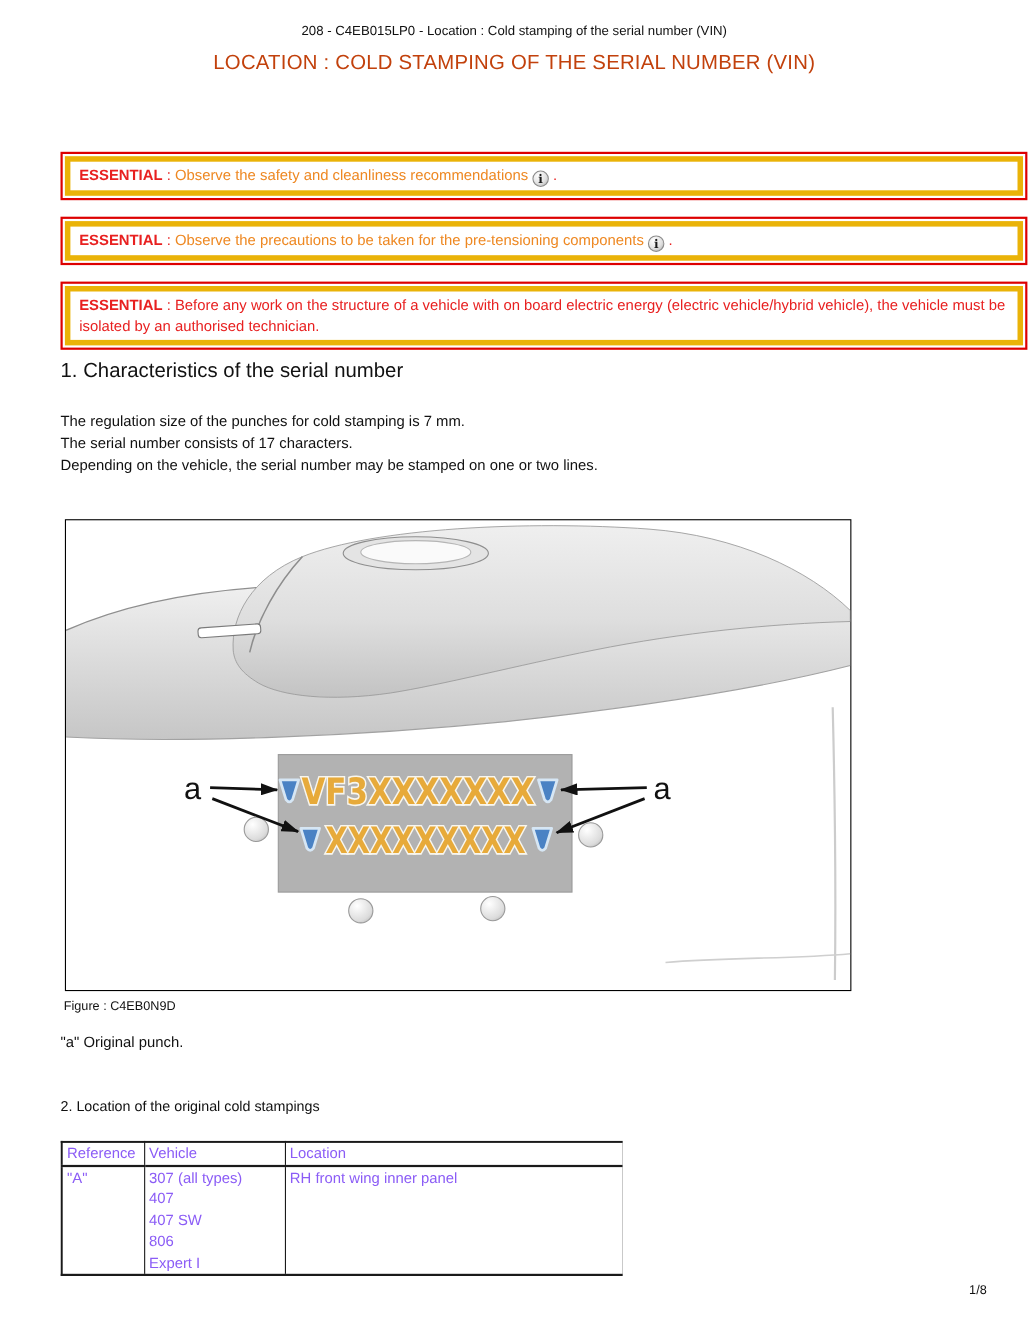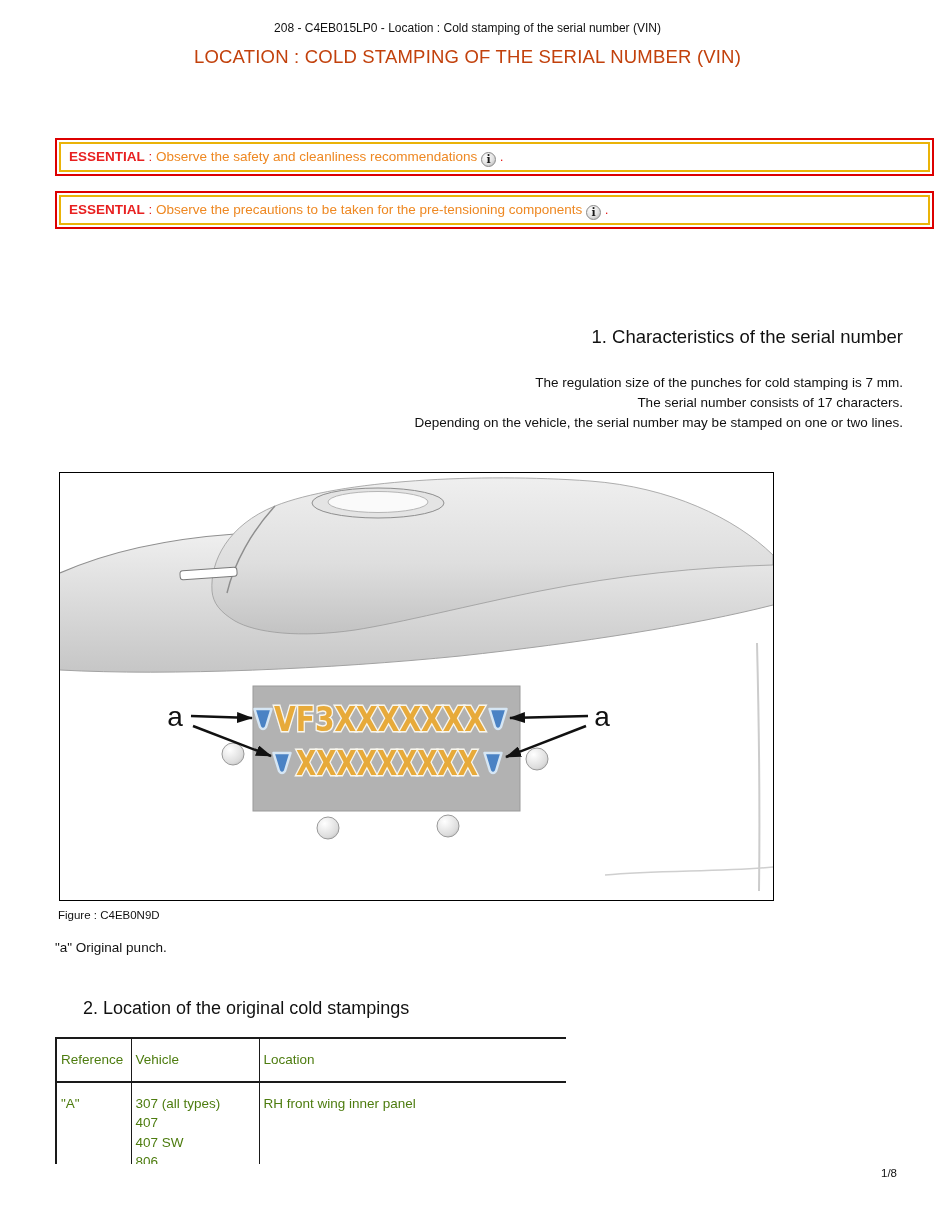--- a/index.html
+++ b/index.html
@@ -15,49 +15,49 @@
   }
   .doc-title {
     position:absolute; top:46px; left:0; right:0;
     text-align:center; font-size:18.5px; letter-spacing:0.2px; color:#c2410c;
   }
   .warnings { position:absolute; top:138px; left:55px; width:879px; }
   .warning-box {
     border:2px solid #dd0000; padding:2px; margin-bottom:15px; background:#fff;
   }
   .warning-inner {
-    border:2px solid #eab308; padding:3px 8px; font-size:13.5px; line-height:19px;
+    border:5px solid #eab308; padding:3px 8px; font-size:13.5px; line-height:19px;
   }
   .essential-label { color:#e82020; font-weight:bold; }
   .sep { color:#e82020; }
   .warning-link { color:#ee8822; cursor:pointer; }
   .warning-plain { color:#e82020; }
   .warning-suffix { color:#e82020; }
   .info-icon {
     display:inline-block; width:15px; height:15px; border-radius:50%;
     background:radial-gradient(circle at 35% 30%, #ffffff 0%, #e2e2e2 55%, #aaaaaa 100%);
     border:1px solid #8a8a8a; color:#1a1a1a; font-size:11px; line-height:14px;
     text-align:center; font-weight:bold; vertical-align:-2px; cursor:pointer;
     font-family:"DejaVu Serif", serif;
   }
-  .section1 { position:absolute; top:326px; left:55px; right:32px;text-align:right; }
+  .section1 { position:absolute; top:326px; left:55px; right:46px; }
   .section-heading { font-size:18.5px; font-weight:normal; color:#111; }
   .paragraphs { margin-top:25px; font-size:13.5px; line-height:20px; color:#111; }
   .figure-frame {
     position:absolute; top:472px; left:59px; width:715px; height:429px;
     border:1px solid #000; background:#fff;
   }
   .figure-caption { position:absolute; top:909px; left:58px; font-size:11.5px; color:#111; }
   .figure-notes { position:absolute; top:938px; left:55px; font-size:13.5px; line-height:20.5px; color:#111; }
-  .section2-heading { position:absolute; top:998px; left:55px; font-size:18px; font-weight:normal; color:#111;margin-left:28px; }
+  .section2-heading { position:absolute; top:998px; left:55px; font-size:13px; font-weight:normal; color:#111; }
   .table-wrap { position:absolute; top:1037px; left:55px; width:511px; height:127px; overflow:hidden; }
   table.stampings { border-collapse:collapse; table-layout:fixed; width:511px; border:2px solid #1a1a1a; }
   table.stampings th, table.stampings td {
-    border:1px solid #1a1a1a; padding:11px 4px; font-size:13.5px; line-height:19.5px;
-    font-weight:normal; text-align:left; vertical-align:top; color:#4d7c0f;
+    border:1px solid #1a1a1a; padding:0 4px; font-size:13.5px; line-height:19.5px;
+    font-weight:normal; text-align:left; vertical-align:top; color:#8b5cf6;
   }
   table.stampings thead th { border-bottom-width:2px; }
   .page-footer { position:absolute; top:1167px; right:38px; font-size:11.5px; color:#111; }
 </style>
 </head>
 <body>
 
 <div class="page">
 
   <div class="doc-header">208 - C4EB015LP0 - Location : Cold stamping of the serial number (VIN)</div>
@@ -67,20 +67,25 @@
     <div class="warning-box">
       <div class="warning-inner">
         <span class="essential-label">ESSENTIAL</span><span class="sep"> : </span><span class="warning-link">Observe the safety and cleanliness recommendations</span>
         <span class="info-icon">i</span><span class="warning-suffix"> .</span>
       </div>
     </div>
     <div class="warning-box">
       <div class="warning-inner">
         <span class="essential-label">ESSENTIAL</span><span class="sep"> : </span><span class="warning-link">Observe the precautions to be taken for the pre-tensioning components</span>
         <span class="info-icon">i</span><span class="warning-suffix"> .</span>
+      </div>
+    </div>
+    <div class="warning-box">
+      <div class="warning-inner">
+        <span class="essential-label">ESSENTIAL</span><span class="sep"> : </span><span class="warning-plain">Before any work on the structure of a vehicle with on board electric energy (electric vehicle/hybrid vehicle), the vehicle must be isolated by an authorised technician.</span>
       </div>
     </div>
   </div>
 
   <div class="section1">
     <h1 class="section-heading">1. Characteristics of the serial number</h1>
     <div class="paragraphs">
       <div>The regulation size of the punches for cold stamping is 7 mm.</div>
       <div>The serial number consists of 17 characters.</div>
       <div>Depending on the vehicle, the serial number may be stamped on one or two lines.</div>

